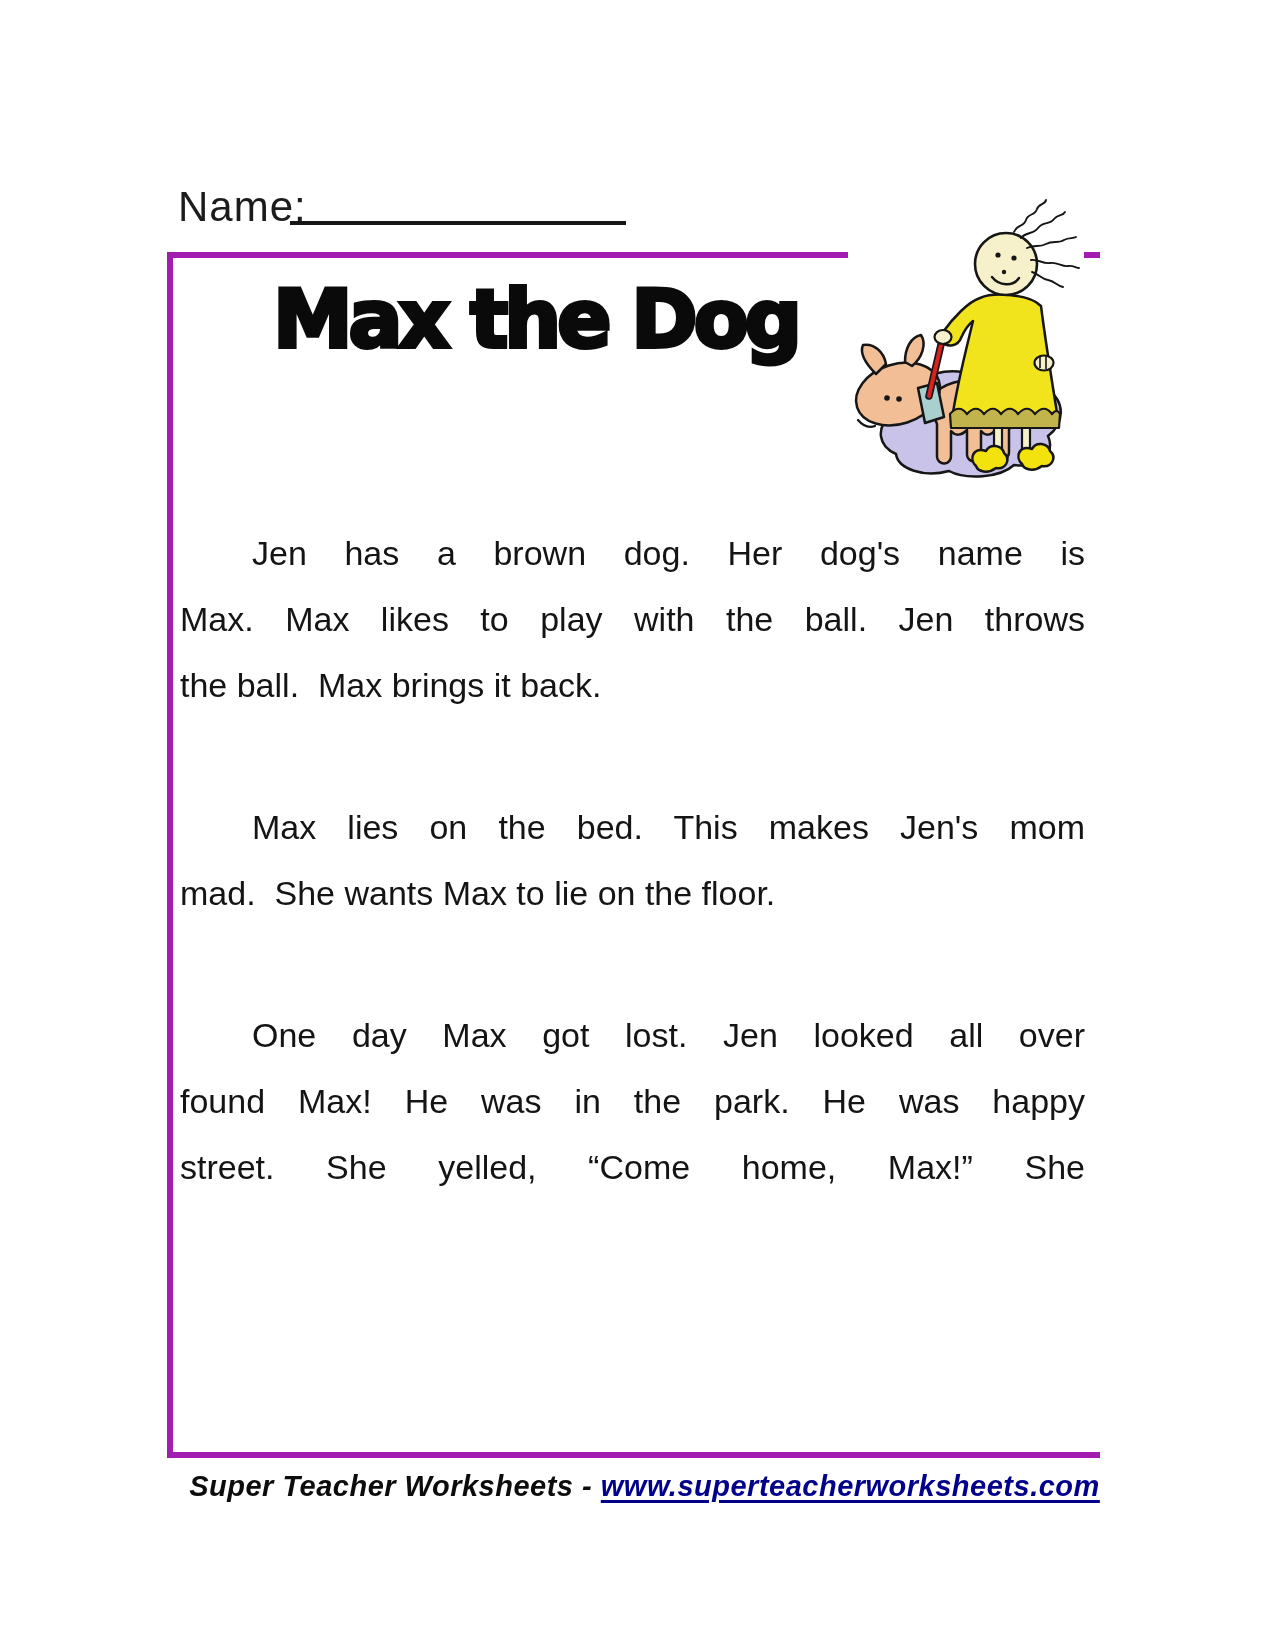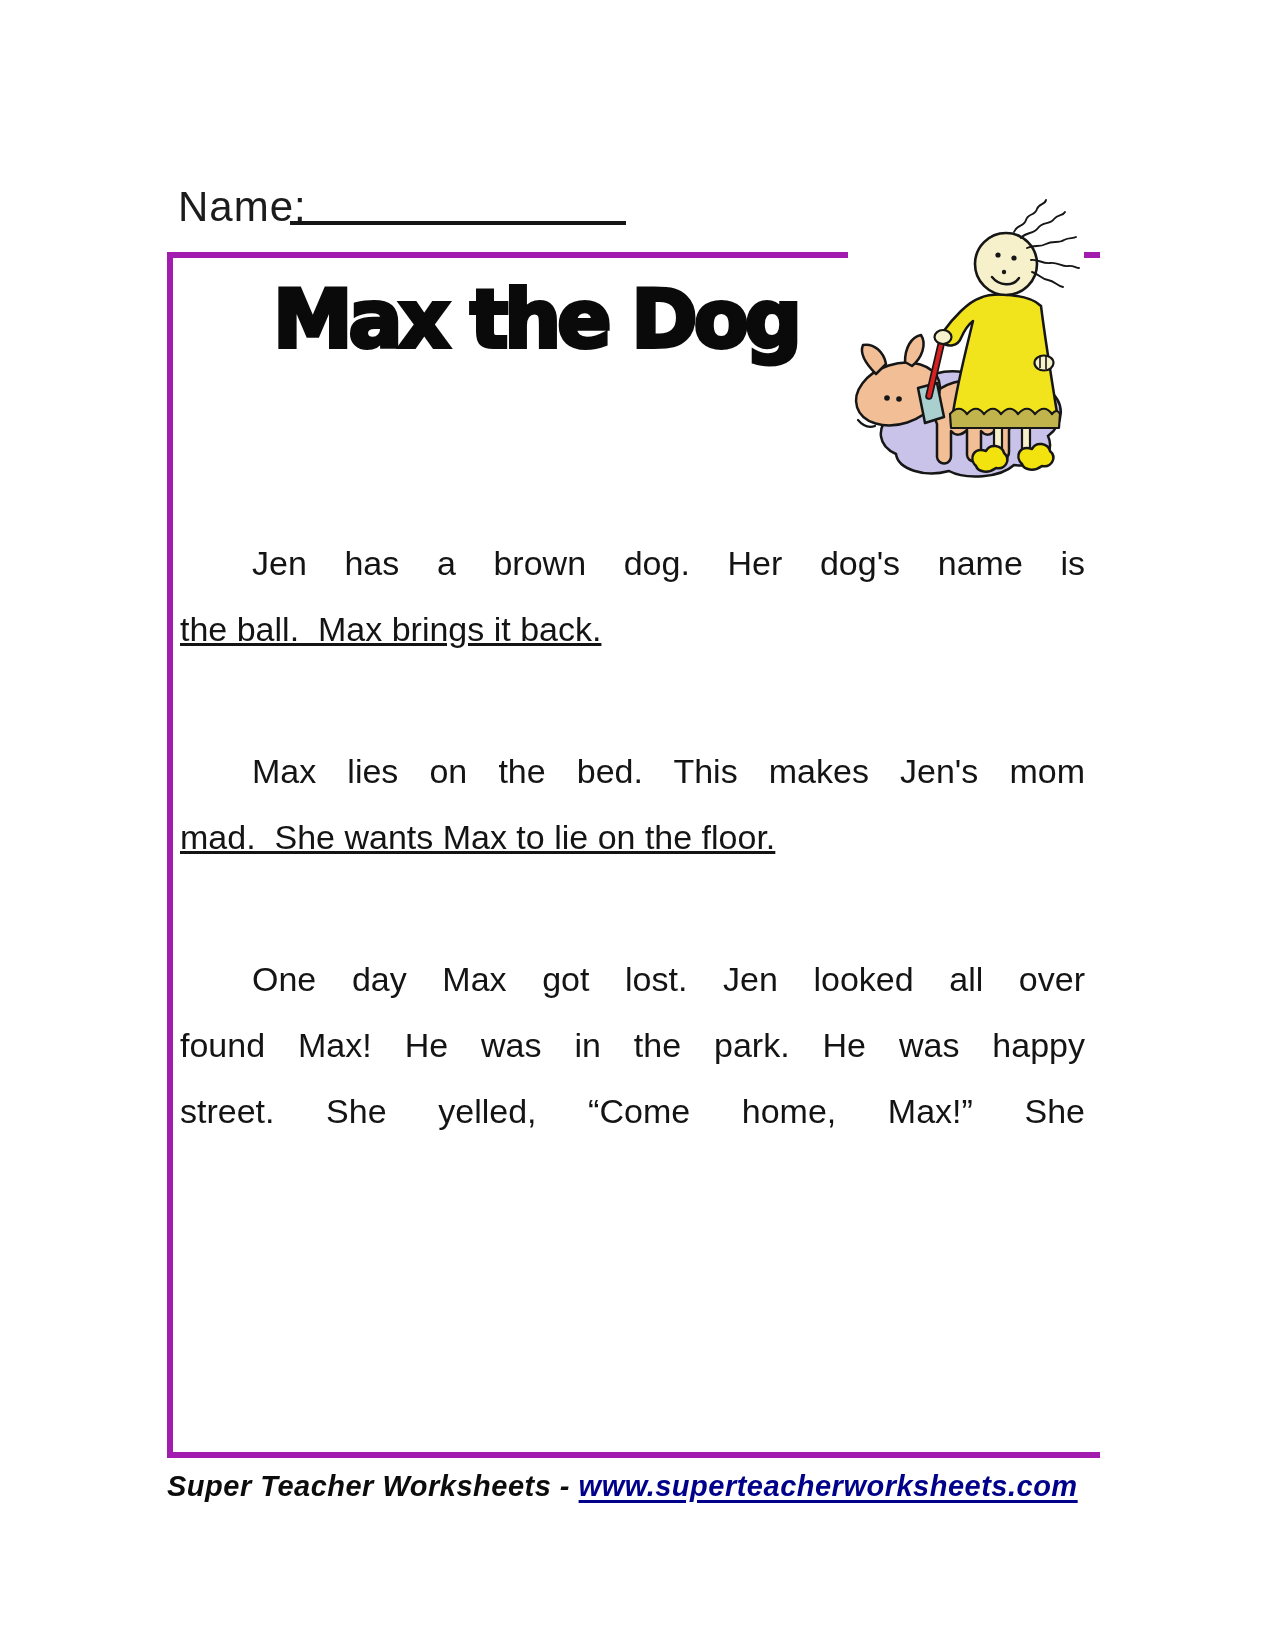--- a/index.html
+++ b/index.html
@@ -67,47 +67,46 @@
     width: 236px;
     height: 306px;
     background: #ffffff;
     z-index: 3;
   }
 
   
   .story {
     position: absolute;
     left: 7px;
-    top: 272px;
+    top: 262px;
     width: 905px;
   }
   .para { margin: 0 0 76px 0; }
   .para:last-child { margin-bottom: 0; }
   .line {
     font-size: 34px;
     line-height: 66px;
     color: #141414;
     text-align: justify;
     text-align-last: justify;
   }
   .line.first { text-indent: 72px; }
   .line.last {
     text-align: center;
     text-align-last: left;
     white-space: pre-wrap;
-    text-decoration: underline;
   }
 
   
   .footer {
     position: absolute;
     left: 167px;
     top: 1470px;
     width: 955px;
-    text-align: left;
+    text-align: center;
     font-size: 29px;
     font-weight: bold;
     font-style: italic;
     color: #0c0c0c;
     letter-spacing: 0.5px;
   }
   .footer a {
     color: #00008B;
     text-decoration: underline;
     text-decoration-thickness: 2.5px;
@@ -183,20 +182,21 @@
       </g>
     </svg>
   </div>
 
   <div class="story-box">
     <div class="story-title">Max the Dog</div>
 
     <div class="story">
       <div class="para">
         <div class="line first">Jen has a brown dog.  Her dog's name is</div>
+        <div class="line">Max.  Max likes to play with the ball.  Jen throws</div>
         <div class="line last">the ball.  Max brings it back.</div>
       </div>
       <div class="para">
         <div class="line first">Max lies on the bed.  This makes Jen's mom</div>
         <div class="line last">mad.  She wants Max to lie on the floor.</div>
       </div>
       <div class="para">
         <div class="line first">One day Max got lost.  Jen looked all over</div>
         <div class="line">found Max!  He was in the park.  He was happy</div>
         <div class="line">street.  She yelled, “Come home, Max!”  She</div>

